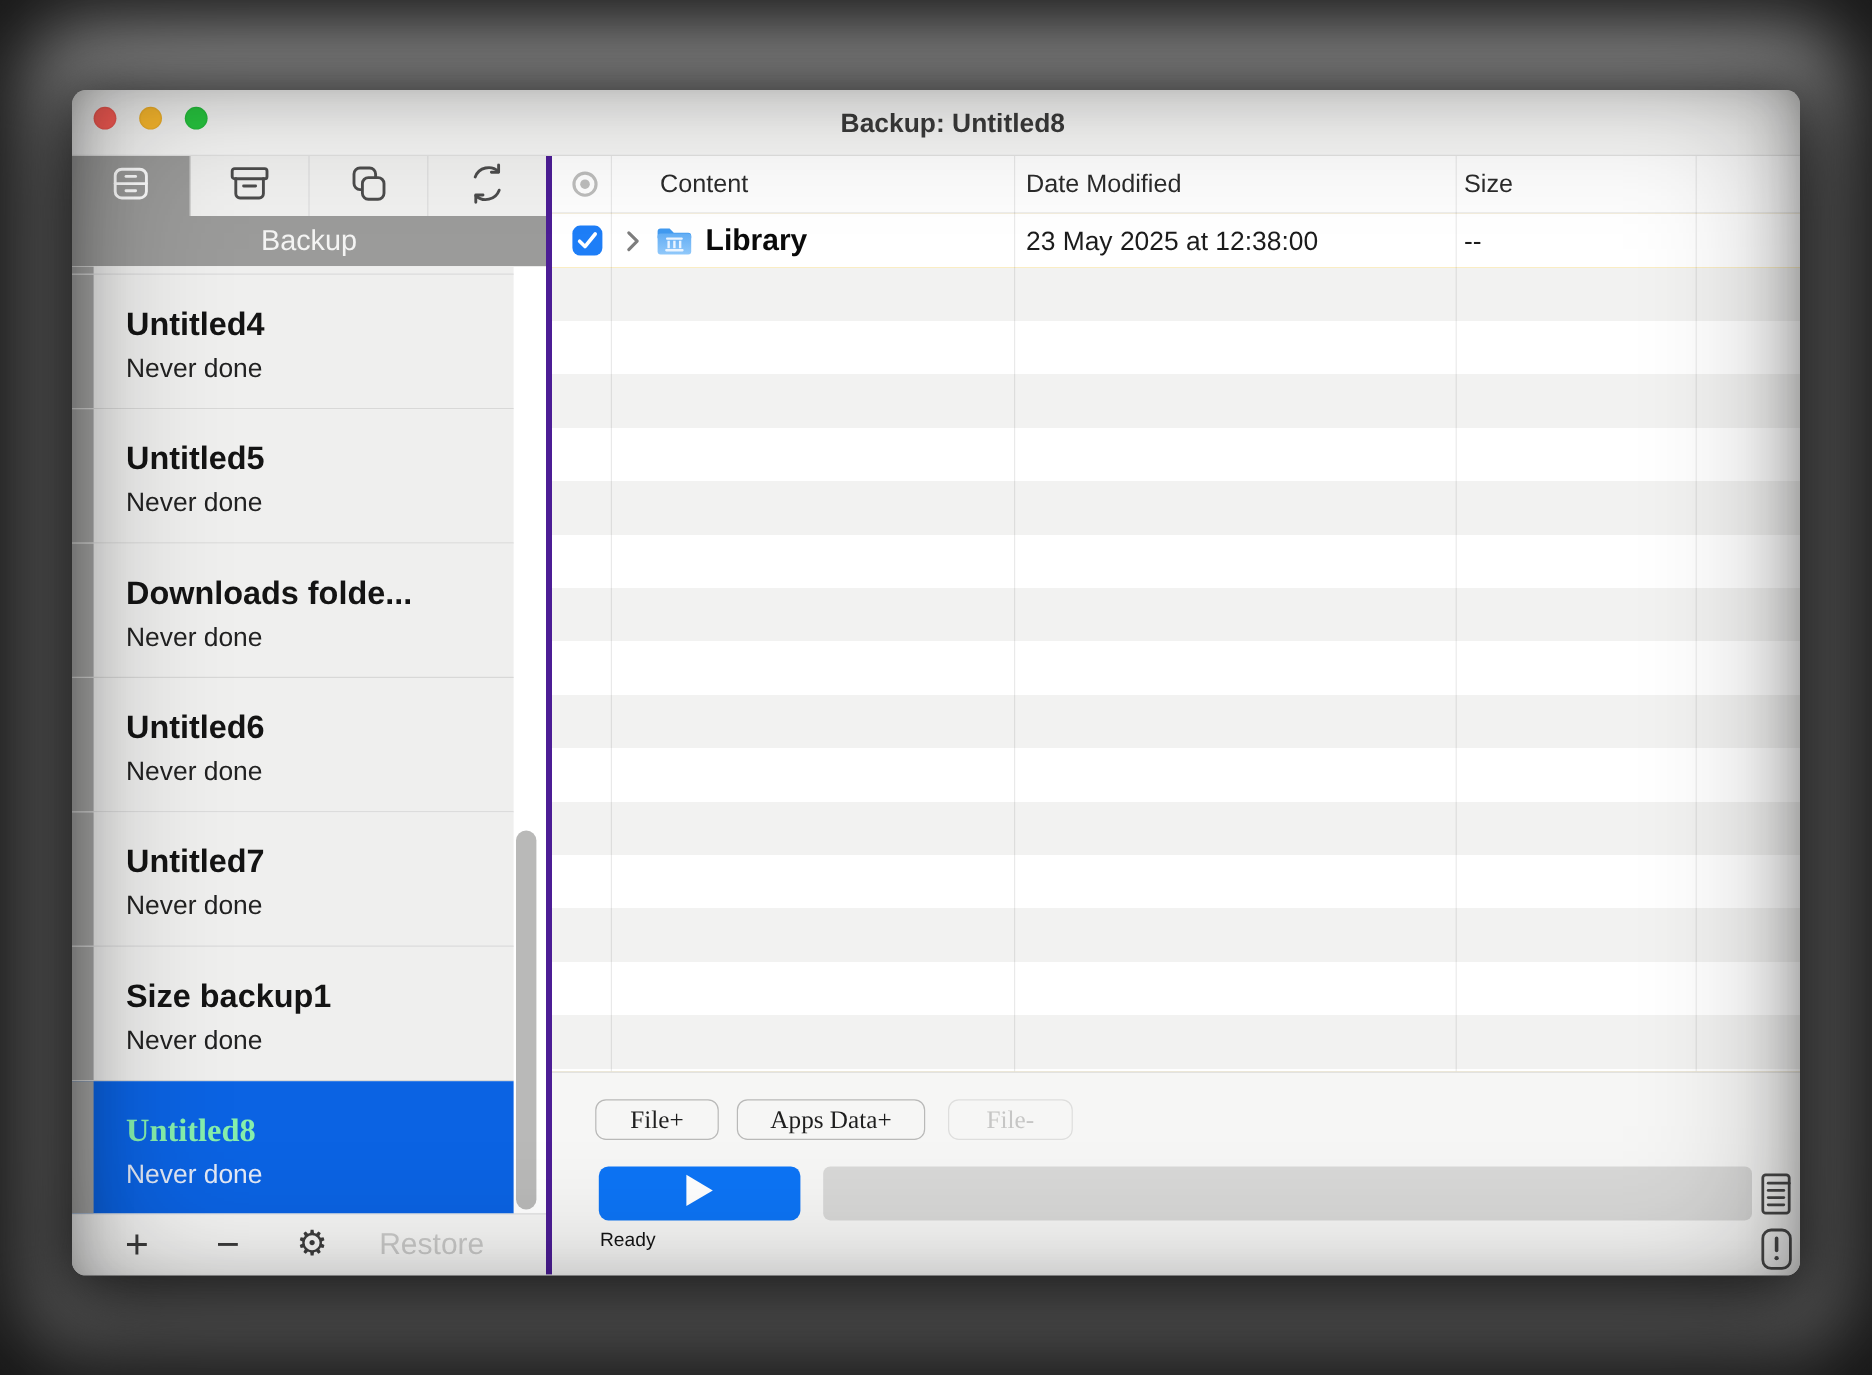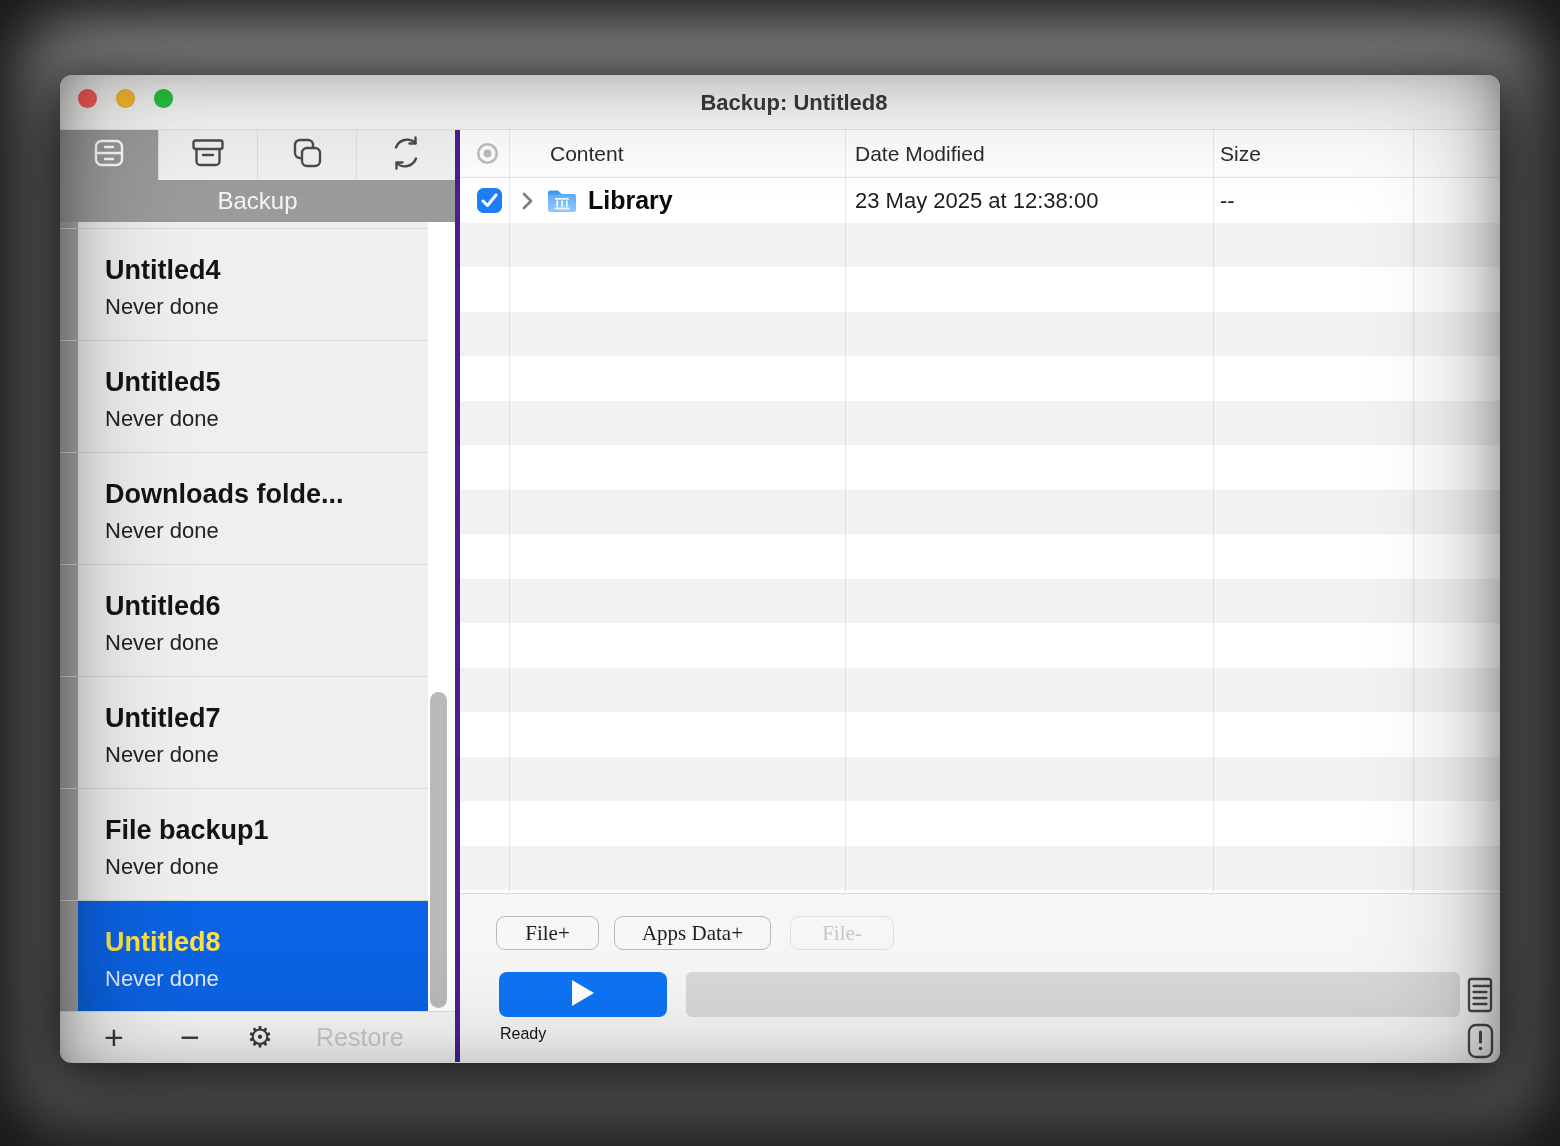--- a/index.html
+++ b/index.html
@@ -36,21 +36,21 @@
   .list { position:relative; flex:1; background:#ffffff; overflow:hidden; }
   .sb-sliver { height:7px; width:368px; background:#efefee; border-bottom:1px solid #d8d8d7; position:relative; }
   .sb-sliver::before { content:""; position:absolute; left:0; top:0; bottom:0; width:18px; background:#a8a8a7; }
   .sb-item { position:relative; width:368px; height:112px; display:flex; background:#efefee;
     border-bottom:1px solid #d8d8d7; cursor:default; }
   .sb-gutter { width:18px; background:#a8a8a7; flex:0 0 18px; }
   .sb-body { padding:25px 0 0 27px; }
   .sb-title { font-size:27px; font-weight:bold; color:#141414; line-height:32px; }
   .sb-sub { font-size:22px; color:#222; margin-top:8px; }
   .sb-item.selected { background:#0b63e3; }
-  .sb-item.selected .sb-title { color:#fde047; }
+  .sb-item.selected .sb-title { color:#86efac;font-family:Liberation Serif, serif; }
   .sb-item.selected .sb-sub { color:#e4eaf6; }
   .scroll-thumb { position:absolute; right:8px; top:470px; width:17px; height:316px;
     border-radius:9px; background:#b9b9b8; }
 
   .sb-footer { height:51px; background:#f6f6f5; border-top:1px solid #dddddc;
     display:flex; align-items:center; }
   .sbf-btn { color:#3d3d3d; text-align:center; }
   .sbf-plus  { width:56px; margin-left:26px; font-size:34px; font-weight:300; line-height:40px; }
   .sbf-minus { width:56px; margin-left:20px; font-size:34px; font-weight:300; line-height:36px; }
   .sbf-gear  { width:56px; margin-left:14px; font-size:29px; line-height:40px; }
@@ -187,21 +187,21 @@
           <div class="sb-item">
             <div class="sb-gutter"></div>
             <div class="sb-body">
               <div class="sb-title">Untitled7</div>
               <div class="sb-sub">Never done</div>
             </div>
           </div>
           <div class="sb-item">
             <div class="sb-gutter"></div>
             <div class="sb-body">
-              <div class="sb-title">File backup1</div>
+              <div class="sb-title">Size backup1</div>
               <div class="sb-sub">Never done</div>
             </div>
           </div>
           <div class="sb-item selected">
             <div class="sb-gutter"></div>
             <div class="sb-body">
               <div class="sb-title">Untitled8</div>
               <div class="sb-sub">Never done</div>
             </div>
           </div>

